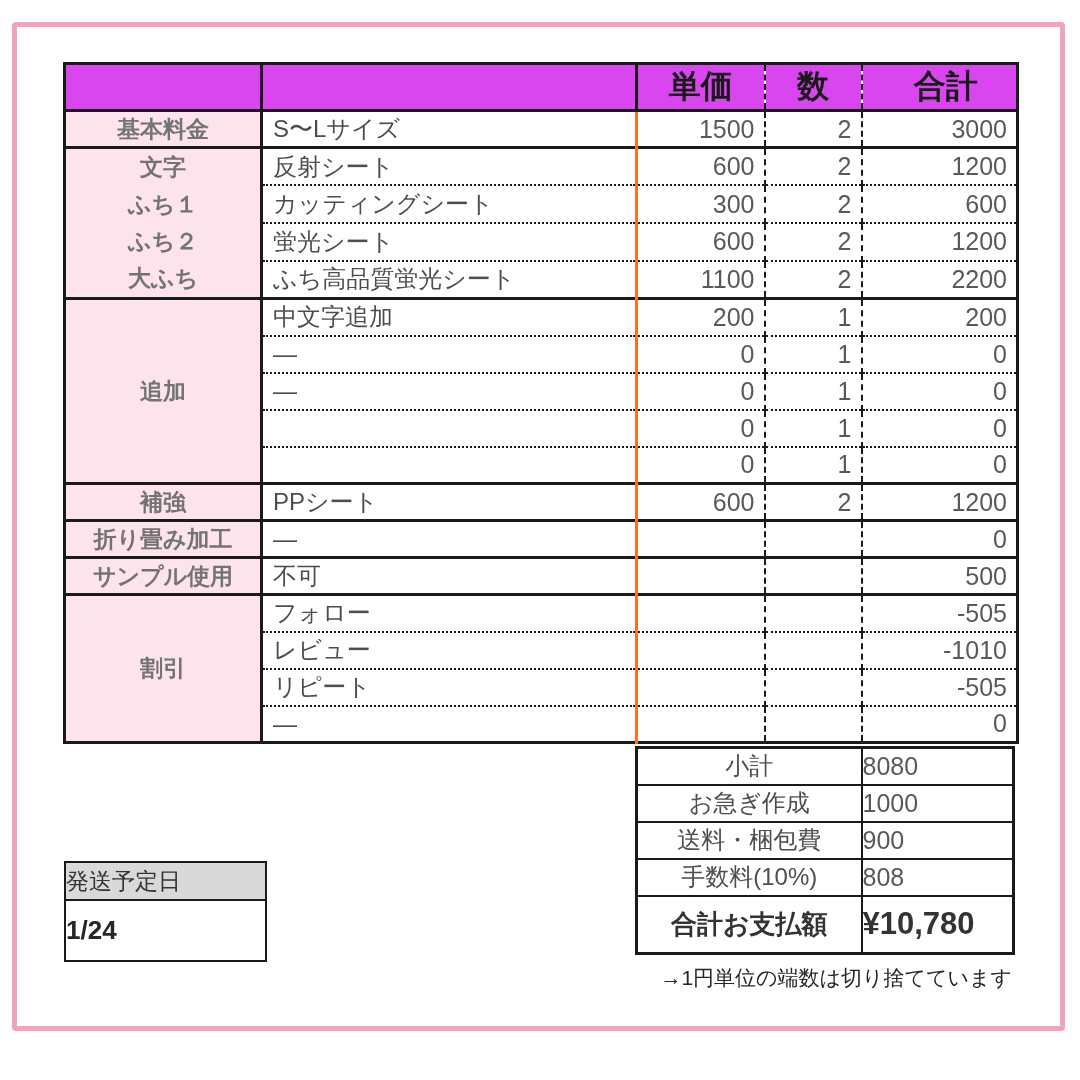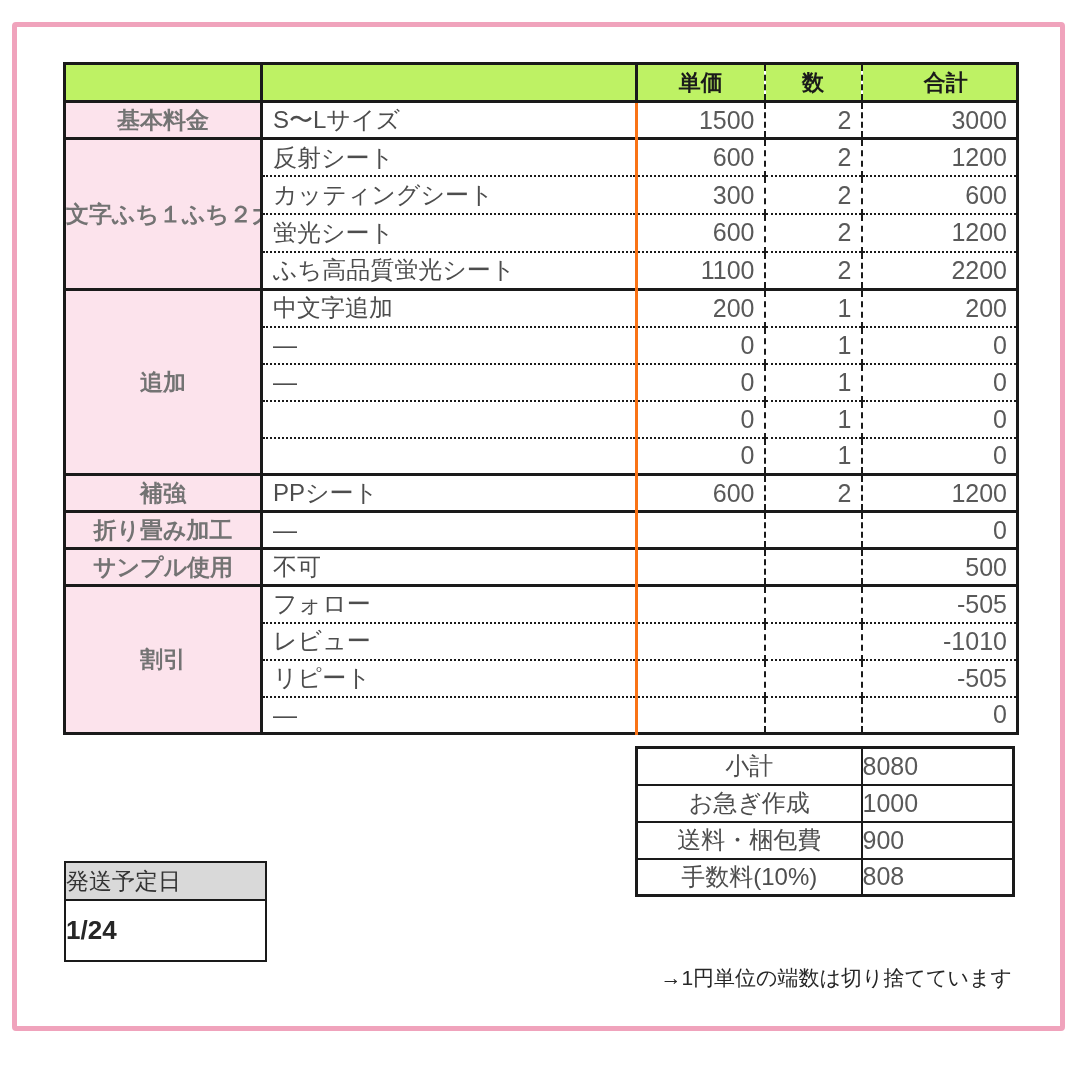--- a/index.html
+++ b/index.html
@@ -30,23 +30,23 @@
     border: 3px solid #1A1A1A;
   }
   table.main tr { height: 37px; }
   table.main tr.hdr { height: 38px; }
   table.main th, table.main td {
     overflow: hidden;
     white-space: nowrap;
     vertical-align: middle;
   }
   tr.hdr th {
-    background: #bef264;
+    background: #d946ef;
     font-weight: 700;
-    font-size: 22px;
+    font-size: 32px;
     color: #1A1A1A;
     text-align: center;
   }
   tr.g > th, tr.g > td { border-top: 3px solid #1A1A1A; }
   tr.s > td { border-top: 2px dotted #1A1A1A; }
 
   td.c-label {
     background: #FCE3EC;
     font-weight: 700;
     font-size: 23px;
@@ -55,21 +55,21 @@
   }
   .c-desc  { border-left: 3px solid #1A1A1A; text-align: left;  padding-left: 10px; font-size: 24px; color: #4D4D4D; }
   .c-unit  { border-left: 3px solid #f97316; text-align: right; padding-right: 9px; font-size: 25px; color: #595959; }
   .c-qty   { border-left: 2px dashed #1A1A1A; text-align: right; padding-right: 9px; font-size: 25px; color: #595959; }
   .c-total { border-left: 2px dashed #1A1A1A; text-align: right; padding-right: 9px; font-size: 25px; color: #595959; padding-left: 13px; }
   tr.hdr .c-desc, tr.hdr .c-unit { border-left: 3px solid #1A1A1A; }
   tr.hdr .c-qty, tr.hdr .c-total { border-left: 2px dashed #1A1A1A; }
   tr.hdr .c-unit, tr.hdr .c-qty, tr.hdr .c-total { text-align: center; padding-right: 0; }
 
   td.stack-cell { padding: 0; }
-  .stack { display: flex; height: 148px; }
+  .stack { display: flex; flex-direction: column; height: 148px; }
   .stack > div { flex: 1; display: flex; align-items: center; justify-content: center; }
 
   
   table.summary {
     position: absolute;
     left: 635px; top: 746px;
     border-collapse: collapse;
     table-layout: fixed;
     width: 377px;
     border: 3px solid #1A1A1A;
@@ -266,20 +266,24 @@
     <td class="sum-value">1000</td>
   </tr>
   <tr>
     <td class="sum-label">送料・梱包費</td>
     <td class="sum-value">900</td>
   </tr>
   <tr>
     <td class="sum-label">手数料(10%)</td>
     <td class="sum-value">808</td>
   </tr>
+  <tr class="total">
+    <td class="sum-label">合計お支払額</td>
+    <td class="sum-value">¥10,780</td>
+  </tr>
   </tbody>
 </table>
 
 <div class="note">→1円単位の端数は切り捨てています</div>
 
 <table class="ship">
   <tbody>
   <tr class="ship-hdr">
     <td>発送予定日</td>
   </tr>

